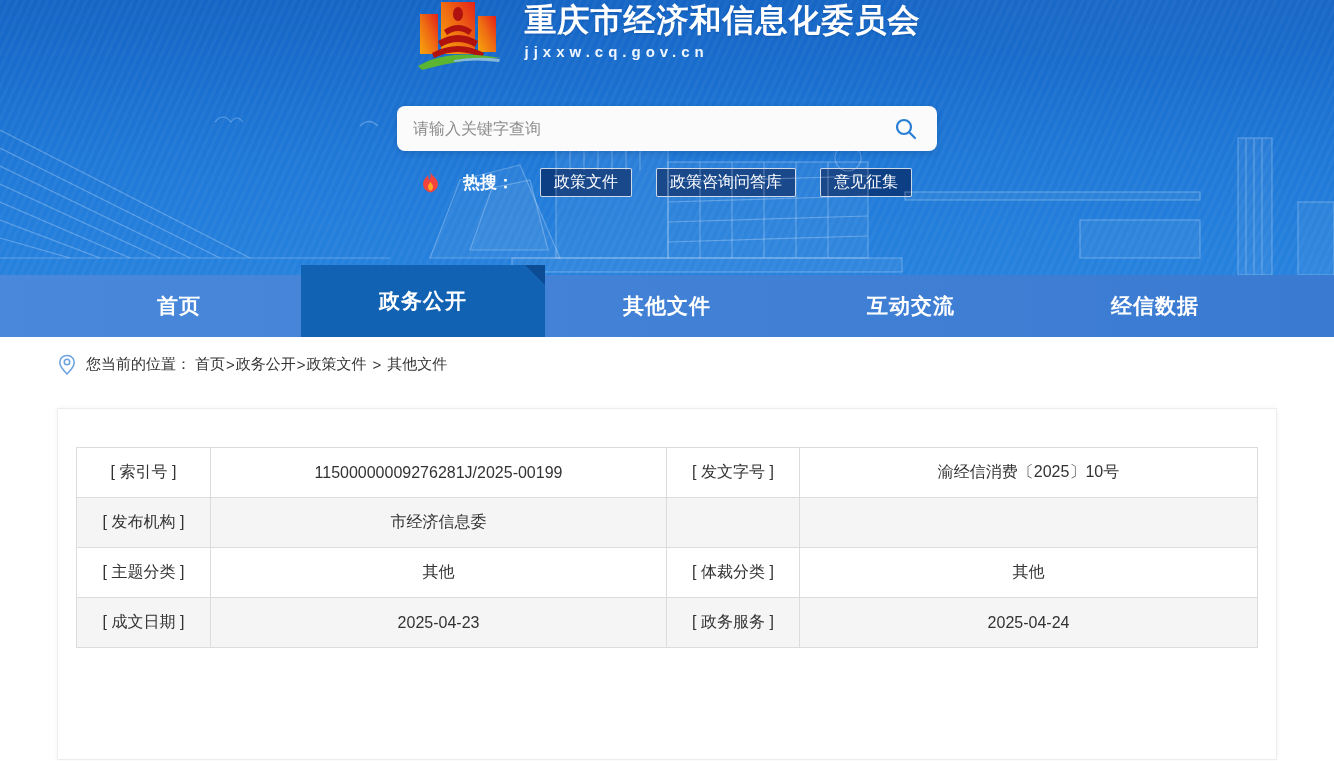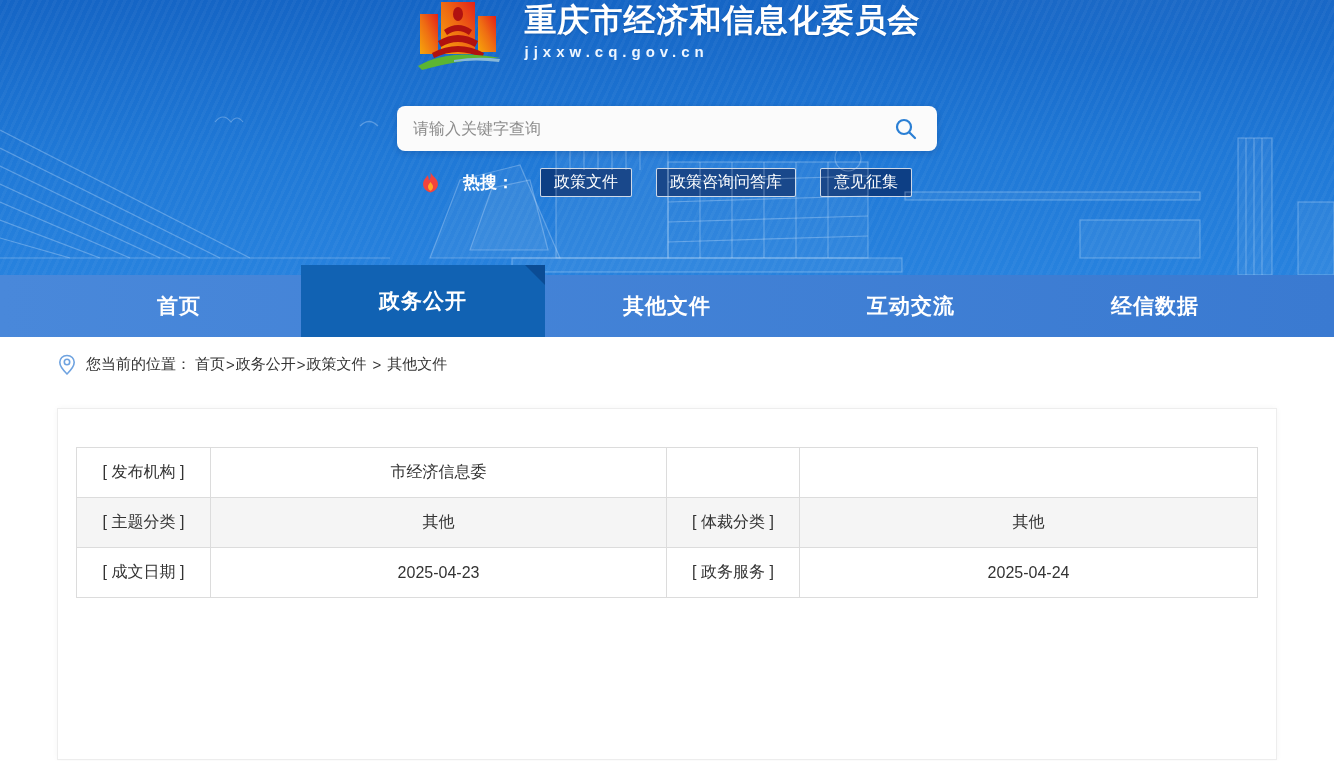--- a/index.html
+++ b/index.html
@@ -190,20 +190,26 @@
   <span class="crumb-link">政务公开</span>
   <span class="crumb-sep">&gt;</span>
   <span class="crumb-link">政策文件</span>
   <span class="crumb-sep wide">&gt;</span>
   <span class="crumb-link">其他文件</span>
 </div>
 
 <div class="card">
   <table class="meta">
     <tbody>
+        <tr>
+      <td class="c-label1">[ 索引号 ]</td>
+      <td class="c-value1">11500000009276281J/2025-00199</td>
+      <td class="c-label2">[ 发文字号 ]</td>
+      <td>渝经信消费〔2025〕10号</td>
+    </tr>
     <tr>
       <td class="c-label1">[ 发布机构 ]</td>
       <td class="c-value1">市经济信息委</td>
       <td class="c-label2"></td>
       <td></td>
     </tr>
     <tr>
       <td class="c-label1">[ 主题分类 ]</td>
       <td class="c-value1">其他</td>
       <td class="c-label2">[ 体裁分类 ]</td>

